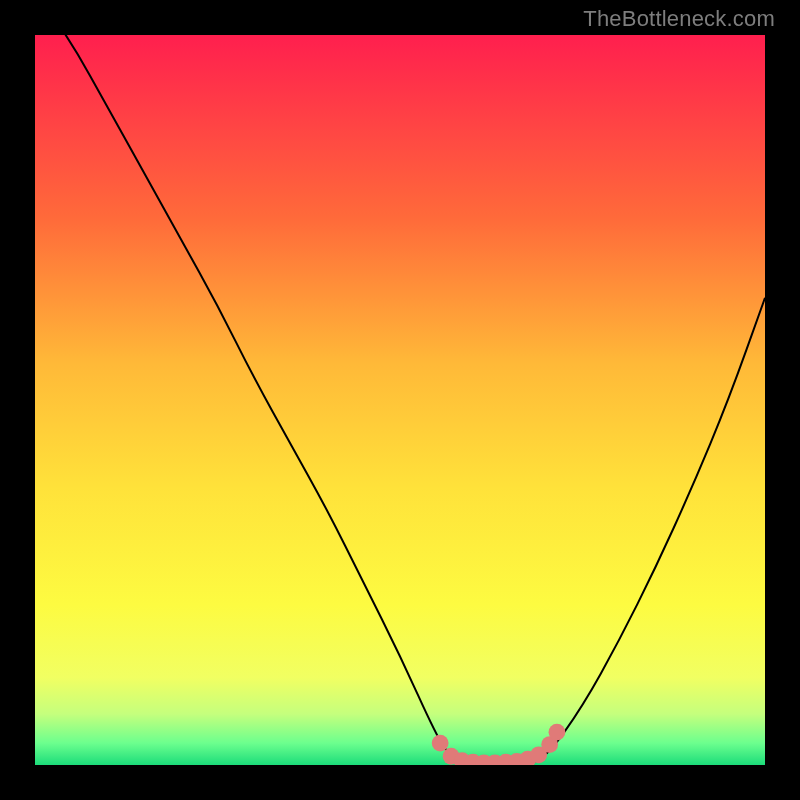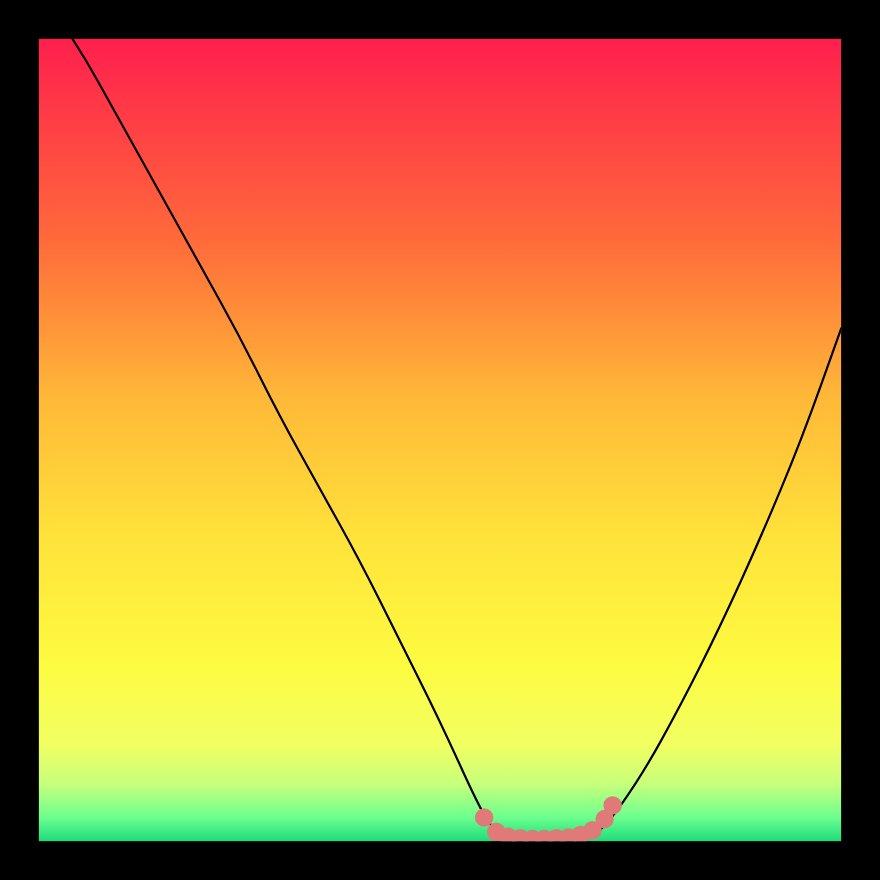--- a/index.html
+++ b/index.html
@@ -35,20 +35,21 @@
     font-weight: 400;
     letter-spacing: 0.2px;
     pointer-events: none;
   }
 </style>
 </head>
 <body>
 
 <div id="stage">
 
+  <div id="watermark">TheBottleneck.com</div>
 
   <div id="plot">
     <svg id="gradient" viewBox="0 0 100 100" preserveAspectRatio="none">
       <defs>
         <linearGradient id="bg" x1="0" y1="0" x2="0" y2="1">
             <stop offset="0%" stop-color="#ff1f4e"></stop>
             <stop offset="25%" stop-color="#ff6a3a"></stop>
             <stop offset="45%" stop-color="#ffb938"></stop>
             <stop offset="62%" stop-color="#ffe23a"></stop>
             <stop offset="78%" stop-color="#fdfb41"></stop>

